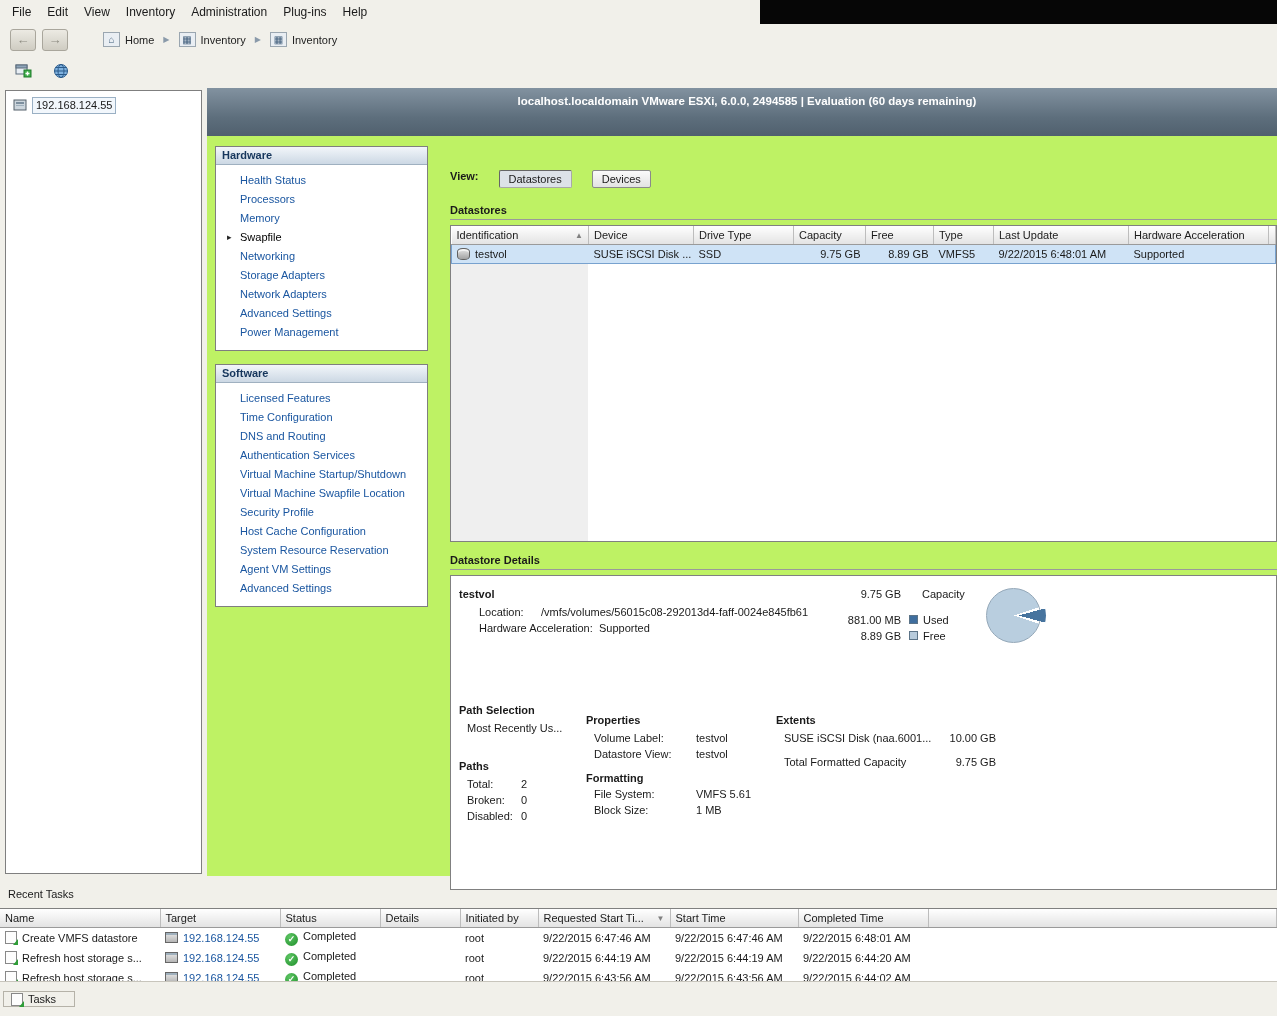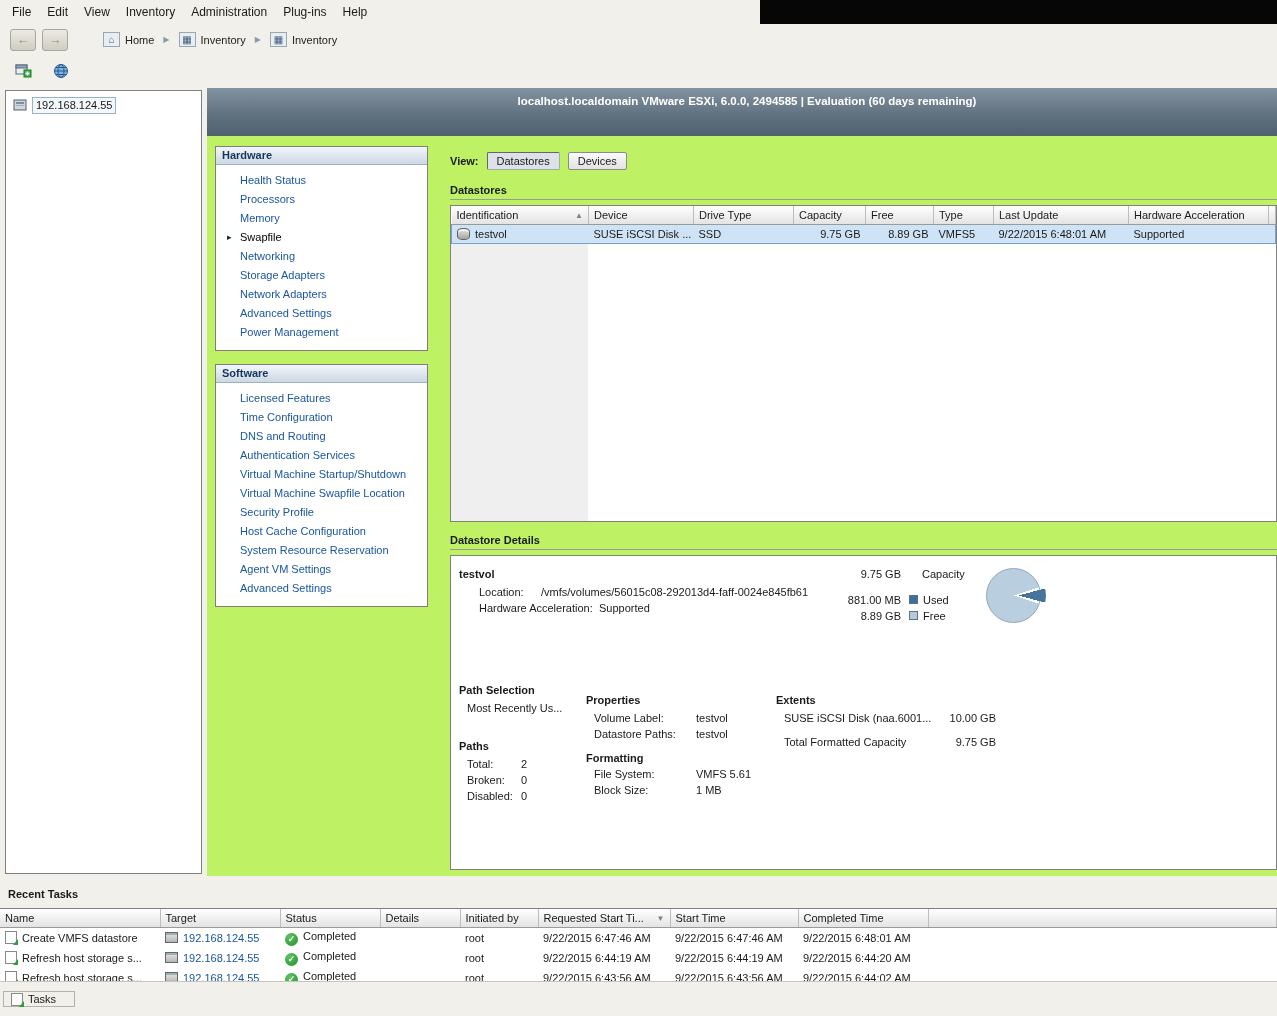--- a/index.html
+++ b/index.html
@@ -42,21 +42,21 @@
   .confignav{position:absolute;left:8px;top:10px;width:213px;}
   .navbox{border:1px solid #7f7f7f;background:#fff;margin-bottom:13px;}
   .navbox-header{height:18px;line-height:17px;padding:0 6px;font-weight:bold;color:#16365c;background:linear-gradient(#f2f6fa,#ccd8e4);border-bottom:1px solid #9fb0c0;}
   .navlist{padding:6px 0 8px;}
   .navlink{position:relative;padding:2px 6px 2px 24px;color:#1a56a0;line-height:15px;cursor:pointer;white-space:nowrap;overflow:hidden;}
   .navlink.selected{color:#000;}
   .navlink .marker{position:absolute;left:11px;top:2px;color:#222;font-size:9px;}
 
   
   .configcontent{position:absolute;left:243px;top:14px;right:0;}
-  .view-row{display:flex;align-items:center;gap:8px;height:22px;}
+  .view-row{display:flex;align-items:flex-start;gap:20px;height:22px;margin-top:20px;}
   .view-label{font-weight:bold;}
   .vbtn{padding:2px 9px;border:1px solid #8a8a8a;border-radius:2px;background:linear-gradient(#fafafa,#e2e2e2);cursor:default;}
   .vbtn.pressed{background:#dde2e8;border-color:#666 #a8a8a8 #a8a8a8 #666;}
   .section-title{font-weight:bold;margin-top:12px;padding-bottom:3px;border-bottom:1px solid #9a9a9a;}
 
   .tbl{border-collapse:collapse;table-layout:fixed;width:100%;background:transparent;}
   .tbl th{background:linear-gradient(#ffffff,#e3e3e3);border-right:1px solid #bdbdbd;border-bottom:1px solid #9a9a9a;font-weight:normal;text-align:left;padding:2px 5px;height:18px;white-space:nowrap;overflow:hidden;cursor:default;}
   .tbl td{padding:2px 5px;height:19px;white-space:nowrap;overflow:hidden;cursor:default;}
   .num{text-align:right;}
   .sort-glyph{float:right;color:#808080;font-size:8px;margin-top:2px;}
@@ -80,21 +80,21 @@
 
   
   .disk-icon{display:inline-block;width:13px;height:12px;margin-right:5px;vertical-align:-2px;background:linear-gradient(180deg,#e6e6e6,#a2a2a2);border:1px solid #606060;border-radius:45%/32%;box-shadow:inset 0 2px 0 rgba(255,255,255,.65);}
   .task-ic{position:relative;display:inline-block;width:12px;height:13px;background:#fdfdfd;border:1px solid #888;margin-right:5px;vertical-align:-2px;}
   .task-ic::after{content:"";position:absolute;right:-2px;bottom:-2px;width:0;height:0;border-left:5px solid transparent;border-bottom:6px solid #2e9e38;}
   .check-ic{display:inline-block;width:13px;height:13px;border-radius:50%;background:radial-gradient(circle at 35% 30%,#5cc463,#1f8f2a);color:#fff;font-size:9px;font-weight:bold;line-height:13px;text-align:center;margin-right:5px;vertical-align:-2px;}
   .host-ic{display:inline-block;width:13px;height:11px;background:linear-gradient(#e8e8e8,#b5b5b5);border:1px solid #666;margin-right:5px;vertical-align:-1px;box-shadow:inset 0 2px 0 #9fb0bd;}
   .link{color:#1a56a0;cursor:pointer;}
 
   
-  .tasks-title{position:absolute;top:888px;left:8px;font-weight:bold;}
+  .tasks-title{position:absolute;top:888px;left:8px;font-weight:normal;}
   .tasks-wrap{position:absolute;top:908px;left:0;width:1277px;border-top:1px solid #808080;border-bottom:1px solid #808080;background:#fff;}
 
   
   .statusbar{position:absolute;left:0;bottom:0;width:1277px;height:35px;background:#f1f0ea;border-top:1px solid #c8c5bc;display:flex;align-items:center;}
   .status-cell{display:flex;align-items:center;border:1px solid #b5b2a8;height:16px;margin:0 3px;padding:0 7px;min-width:72px;}
 </style>
 </head>
 <body>
 
 <div class="menubar">
@@ -290,21 +290,21 @@
           <span class="d" style="left:16px;top:202px">Total:</span>
           <span class="d" style="left:70px;top:202px">2</span>
           <span class="d" style="left:16px;top:218px">Broken:</span>
           <span class="d" style="left:70px;top:218px">0</span>
           <span class="d" style="left:16px;top:234px">Disabled:</span>
           <span class="d" style="left:70px;top:234px">0</span>
 
           <span class="d bold" style="left:135px;top:138px">Properties</span>
           <span class="d" style="left:143px;top:156px">Volume Label:</span>
           <span class="d" style="left:245px;top:156px">testvol</span>
-          <span class="d" style="left:143px;top:172px">Datastore Paths:</span>
+          <span class="d" style="left:143px;top:172px">Datastore View:</span>
           <span class="d" style="left:245px;top:172px">testvol</span>
           <span class="d bold" style="left:135px;top:196px">Formatting</span>
           <span class="d" style="left:143px;top:212px">File System:</span>
           <span class="d" style="left:245px;top:212px">VMFS 5.61</span>
           <span class="d" style="left:143px;top:228px">Block Size:</span>
           <span class="d" style="left:245px;top:228px">1 MB</span>
 
           <span class="d bold" style="left:325px;top:138px">Extents</span>
           <span class="d" style="left:333px;top:156px">SUSE iSCSI Disk (naa.6001...</span>
           <span class="d num" style="left:455px;top:156px;width:90px">10.00 GB</span>

